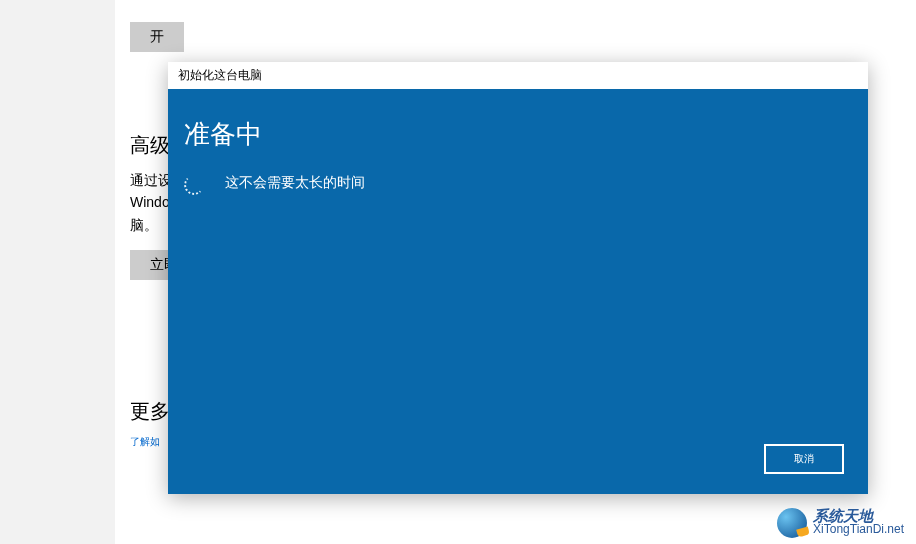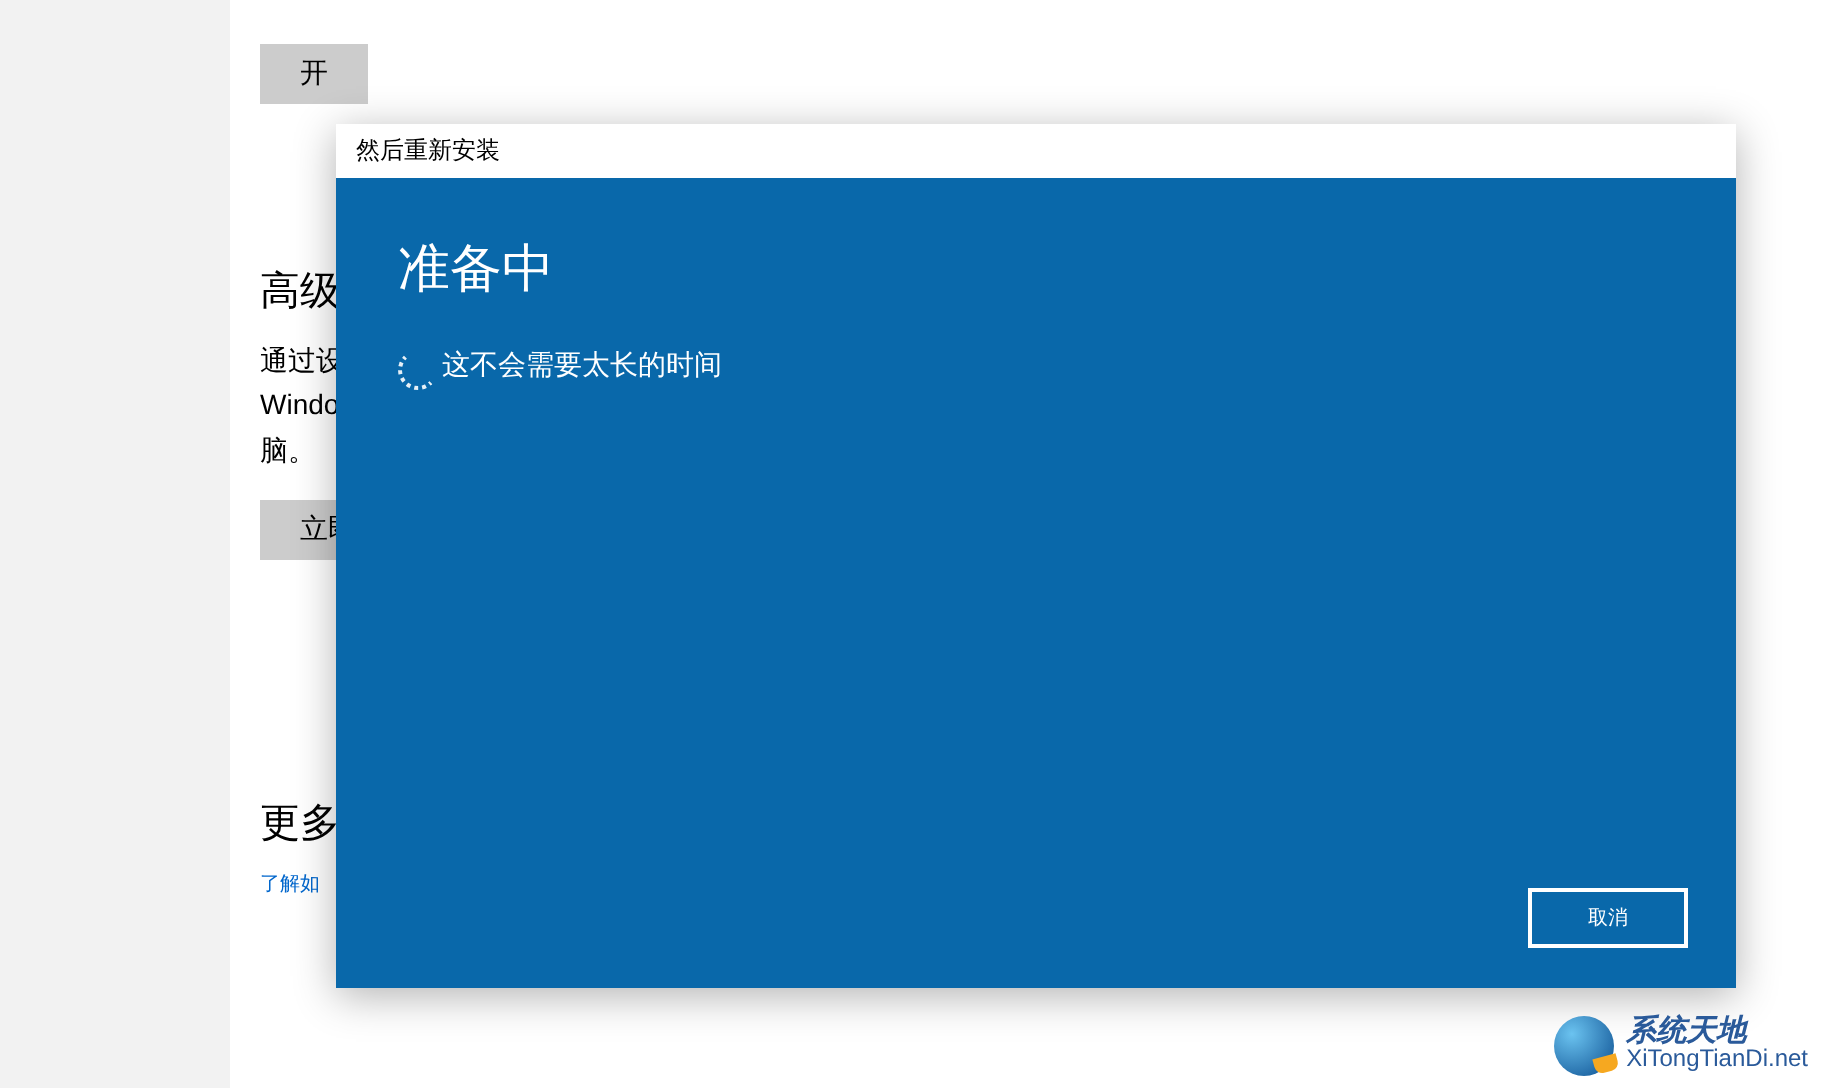--- a/index.html
+++ b/index.html
@@ -73,32 +73,32 @@
       background: #ffffff;
       padding: 5px 10px;
       font-size: 12px;
       color: #000;
       border-bottom: none;
     }
     .dialog-body {
       background: #0968aa;
       flex: 1;
       position: relative;
-      padding: 28px 31px;
+      padding: 28px 16px;
     }
     .dialog-heading {
       color: #ffffff;
       font-size: 26px;
       font-weight: 300;
       margin-bottom: 22px;
     }
     .dialog-status-row {
       display: flex;
       align-items: center;
-      gap: 6px;
+      gap: 25px;
     }
     .spinner {
       width: 16px;
       height: 16px;
       position: relative;
       flex-shrink: 0;
     }
     .spinner::before {
       content: "";
       position: absolute;
@@ -187,21 +187,21 @@
     <button class="page-button">立即</button>
   </div>
 
   <div class="section-block-3">
     <div class="section-title">更多</div>
     <div class="link-text">了解如</div>
   </div>
 </div>
 
 <div class="dialog">
-  <div class="dialog-titlebar">然后重新安装</div>
+  <div class="dialog-titlebar">初始化这台电脑</div>
   <div class="dialog-body">
     <div class="dialog-heading">准备中</div>
     <div class="dialog-status-row">
       <div class="spinner"></div>
       <div class="dialog-status-text">这不会需要太长的时间</div>
     </div>
     <div class="dialog-footer">
       <button class="cancel-btn">取消</button>
     </div>
   </div>

